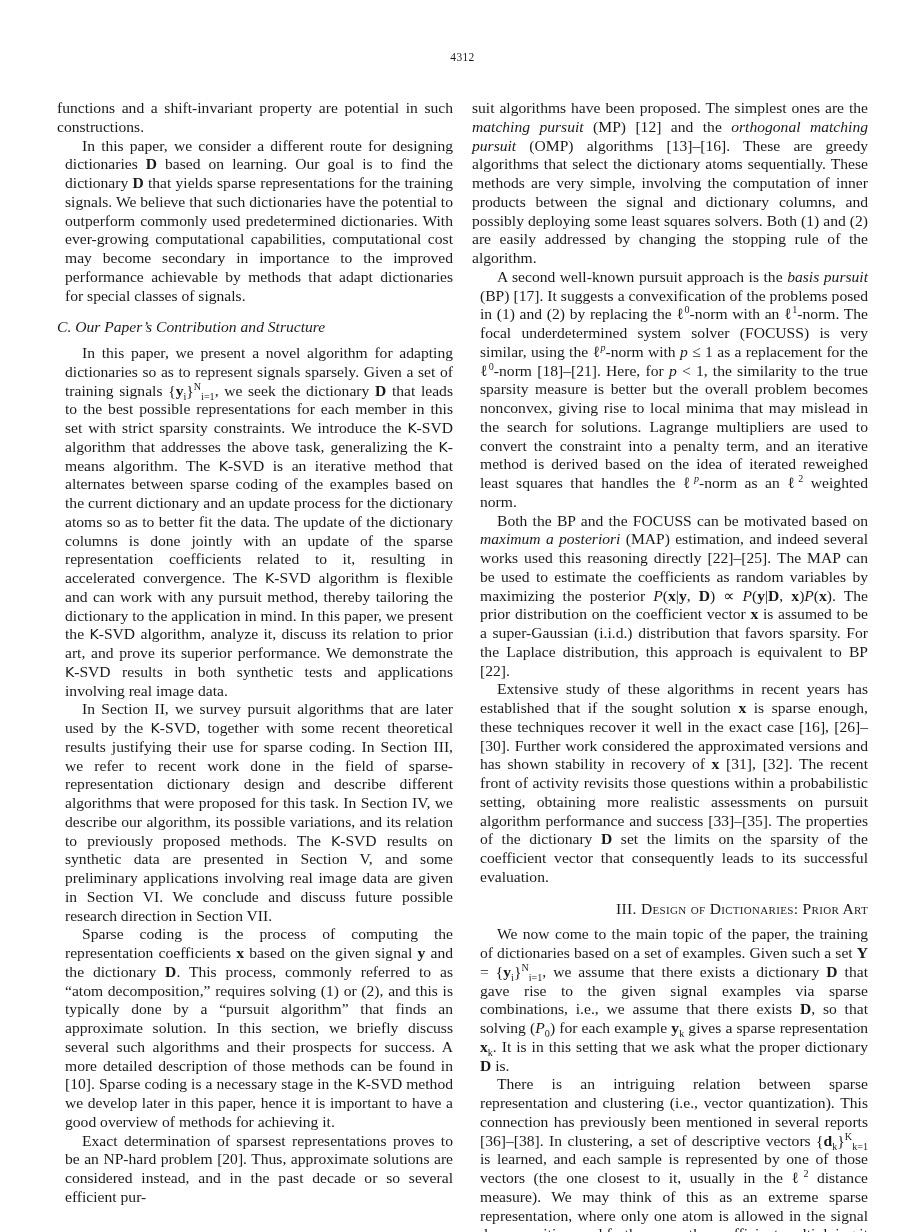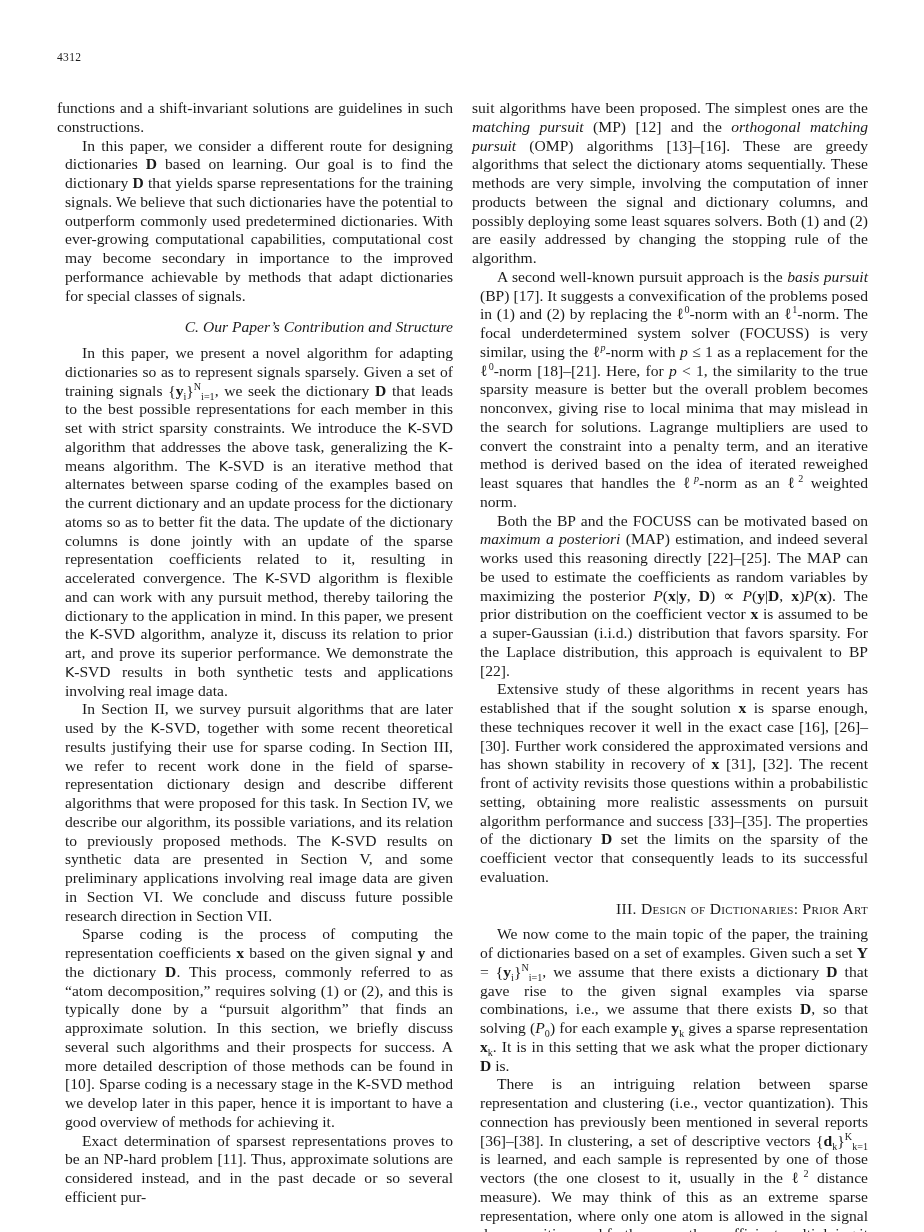--- a/index.html
+++ b/index.html
@@ -9,21 +9,21 @@
     height:1232px;
     background:#ffffff;
     font-family:"Liberation Serif", serif;
     color:#1a1a1a;
     overflow:hidden;
   }
   .page-header {
     position:absolute;
     top:51px; left:57px; right:56px;
     display:flex;
-    justify-content:space-between;
+    justify-content:center;
     align-items:baseline;
     font-size:11.5px;
     letter-spacing:0.03em;
     white-space:nowrap;
   }
   .columns {
     position:absolute;
     top:99px; left:57px; right:56px;
     display:flex;
     gap:19px;
@@ -38,48 +38,48 @@
   }
   .col p.indent { text-indent:17px;margin-left:8px; }
   .col h3 {
     font-size:15.6px;
     line-height:18.75px;
     font-weight:normal;
     margin:0;
   }
   .col h3.h-italic {
     font-style:italic;
-    text-align:right;
-    margin:13px 0 7px 12px;
+    text-align:left;
+    margin:13px 0 7px 0;
   }
   .col h3.h-center {
     text-align:right;
     font-variant:small-caps;
     letter-spacing:0.02em;
     margin:13px 0 7px 0;
   }
   .sf { font-family:"DejaVu Sans", sans-serif; font-style:normal; font-size:0.9em; }
   sub, sup { font-size:0.65em; line-height:0; }
 </style>
 </head>
 <body>
 
 <div class="page">
   <header class="page-header">
     <span>4312</span>
   </header>
   <main class="columns">
     <section class="col">
-        <p class="para">functions and a shift-invariant solutions are guidelines in such constructions.</p>
+        <p class="para">functions and a shift-invariant property are potential in such constructions.</p>
         <p class="para indent">In this paper, we consider a different route for designing dictionaries <b>D</b> based on learning. Our goal is to find the dictionary <b>D</b> that yields sparse representations for the training signals. We believe that such dictionaries have the potential to outperform commonly used predetermined dictionaries. With ever-growing computational capabilities, computational cost may become secondary in importance to the improved performance achievable by methods that adapt dictionaries for special classes of signals.</p>
         <h3 class="h-italic">C. Our Paper’s Contribution and Structure</h3>
         <p class="para indent">In this paper, we present a novel algorithm for adapting dictionaries so as to represent signals sparsely. Given a set of training signals {<b>y</b><sub>i</sub>}<sup>N</sup><sub>i=1</sub>, we seek the dictionary <b>D</b> that leads to the best possible representations for each member in this set with strict sparsity constraints. We introduce the <span class="sf">K</span>-SVD algorithm that addresses the above task, generalizing the <span class="sf">K</span>-means algorithm. The <span class="sf">K</span>-SVD is an iterative method that alternates between sparse coding of the examples based on the current dictionary and an update process for the dictionary atoms so as to better fit the data. The update of the dictionary columns is done jointly with an update of the sparse representation coefficients related to it, resulting in accelerated convergence. The <span class="sf">K</span>-SVD algorithm is flexible and can work with any pursuit method, thereby tailoring the dictionary to the application in mind. In this paper, we present the <span class="sf">K</span>-SVD algorithm, analyze it, discuss its relation to prior art, and prove its superior performance. We demonstrate the <span class="sf">K</span>-SVD results in both synthetic tests and applications involving real image data.</p>
         <p class="para indent">In Section II, we survey pursuit algorithms that are later used by the <span class="sf">K</span>-SVD, together with some recent theoretical results justifying their use for sparse coding. In Section III, we refer to recent work done in the field of sparse-representation dictionary design and describe different algorithms that were proposed for this task. In Section IV, we describe our algorithm, its possible variations, and its relation to previously proposed methods. The <span class="sf">K</span>-SVD results on synthetic data are presented in Section V, and some preliminary applications involving real image data are given in Section VI. We conclude and discuss future possible research direction in Section VII.</p>
         <p class="para indent">Sparse coding is the process of computing the representation coefficients <b>x</b> based on the given signal <b>y</b> and the dictionary <b>D</b>. This process, commonly referred to as “atom decomposition,” requires solving (1) or (2), and this is typically done by a “pursuit algorithm” that finds an approximate solution. In this section, we briefly discuss several such algorithms and their prospects for success. A more detailed description of those methods can be found in [10]. Sparse coding is a necessary stage in the <span class="sf">K</span>-SVD method we develop later in this paper, hence it is important to have a good overview of methods for achieving it.</p>
-        <p class="para indent">Exact determination of sparsest representations proves to be an NP-hard problem [11]. Thus, approximate solutions are considered instead, and in the past decade or so several efficient pur-</p>
+        <p class="para indent">Exact determination of sparsest representations proves to be an NP-hard problem [20]. Thus, approximate solutions are considered instead, and in the past decade or so several efficient pur-</p>
       </section>
     <section class="col">
         <p class="para">suit algorithms have been proposed. The simplest ones are the <i>matching pursuit</i> (MP) [12] and the <i>orthogonal matching pursuit</i> (OMP) algorithms [13]–[16]. These are greedy algorithms that select the dictionary atoms sequentially. These methods are very simple, involving the computation of inner products between the signal and dictionary columns, and possibly deploying some least squares solvers. Both (1) and (2) are easily addressed by changing the stopping rule of the algorithm.</p>
         <p class="para indent">A second well-known pursuit approach is the <i>basis pursuit</i> (BP) [17]. It suggests a convexification of the problems posed in (1) and (2) by replacing the ℓ<sup>0</sup>-norm with an ℓ<sup>1</sup>-norm. The focal underdetermined system solver (FOCUSS) is very similar, using the ℓ<sup><i>p</i></sup>-norm with <i>p</i> ≤ 1 as a replacement for the ℓ<sup>0</sup>-norm [18]–[21]. Here, for <i>p</i> &lt; 1, the similarity to the true sparsity measure is better but the overall problem becomes nonconvex, giving rise to local minima that may mislead in the search for solutions. Lagrange multipliers are used to convert the constraint into a penalty term, and an iterative method is derived based on the idea of iterated reweighed least squares that handles the ℓ<sup><i>p</i></sup>-norm as an ℓ<sup>2</sup> weighted norm.</p>
         <p class="para indent">Both the BP and the FOCUSS can be motivated based on <i>maximum a posteriori</i> (MAP) estimation, and indeed several works used this reasoning directly [22]–[25]. The MAP can be used to estimate the coefficients as random variables by maximizing the posterior <i>P</i>(<b>x</b>|<b>y</b>, <b>D</b>) ∝ <i>P</i>(<b>y</b>|<b>D</b>, <b>x</b>)<i>P</i>(<b>x</b>). The prior distribution on the coefficient vector <b>x</b> is assumed to be a super-Gaussian (i.i.d.) distribution that favors sparsity. For the Laplace distribution, this approach is equivalent to BP [22].</p>
         <p class="para indent">Extensive study of these algorithms in recent years has established that if the sought solution <b>x</b> is sparse enough, these techniques recover it well in the exact case [16], [26]–[30]. Further work considered the approximated versions and has shown stability in recovery of <b>x</b> [31], [32]. The recent front of activity revisits those questions within a probabilistic setting, obtaining more realistic assessments on pursuit algorithm performance and success [33]–[35]. The properties of the dictionary <b>D</b> set the limits on the sparsity of the coefficient vector that consequently leads to its successful evaluation.</p>
         <h3 class="h-center">III. Design of Dictionaries: Prior Art</h3>
         <p class="para indent">We now come to the main topic of the paper, the training of dictionaries based on a set of examples. Given such a set <b>Y</b> = {<b>y</b><sub>i</sub>}<sup>N</sup><sub>i=1</sub>, we assume that there exists a dictionary <b>D</b> that gave rise to the given signal examples via sparse combinations, i.e., we assume that there exists <b>D</b>, so that solving (<i>P</i><sub>0</sub>) for each example <b>y</b><sub>k</sub> gives a sparse representation <b>x</b><sub>k</sub>. It is in this setting that we ask what the proper dictionary <b>D</b> is.</p>
         <p class="para indent">There is an intriguing relation between sparse representation and clustering (i.e., vector quantization). This connection has previously been mentioned in several reports [36]–[38]. In clustering, a set of descriptive vectors {<b>d</b><sub>k</sub>}<sup>K</sup><sub>k=1</sub> is learned, and each sample is represented by one of those vectors (the one closest to it, usually in the ℓ<sup>2</sup> distance measure). We may think of this as an extreme sparse representation, where only one atom is allowed in the signal decomposition, and furthermore, the coefficient multiplying it must be one. There is a variant of the vector</p>
       </section>

